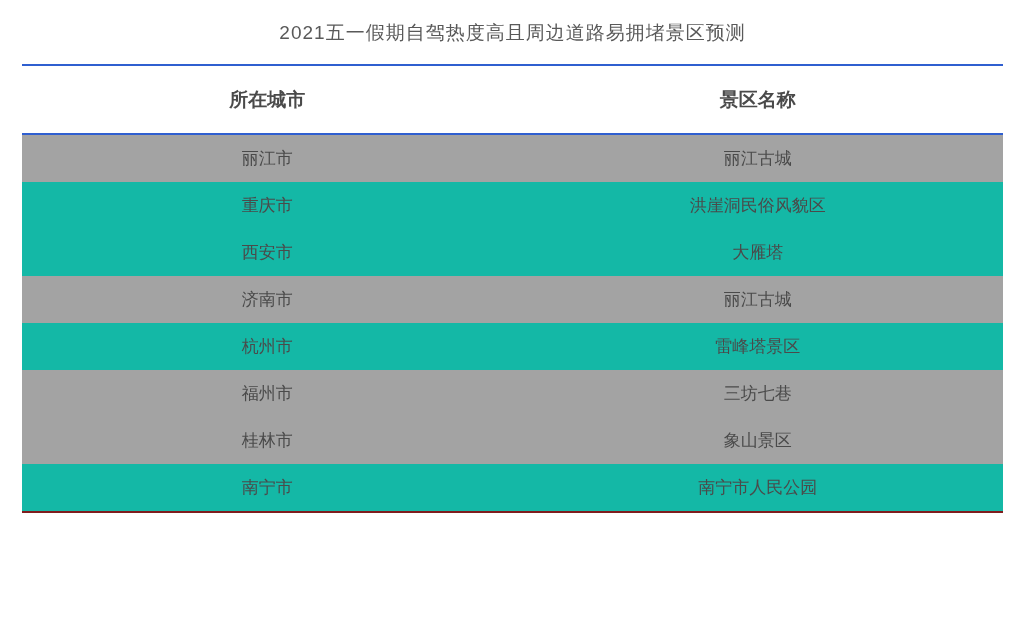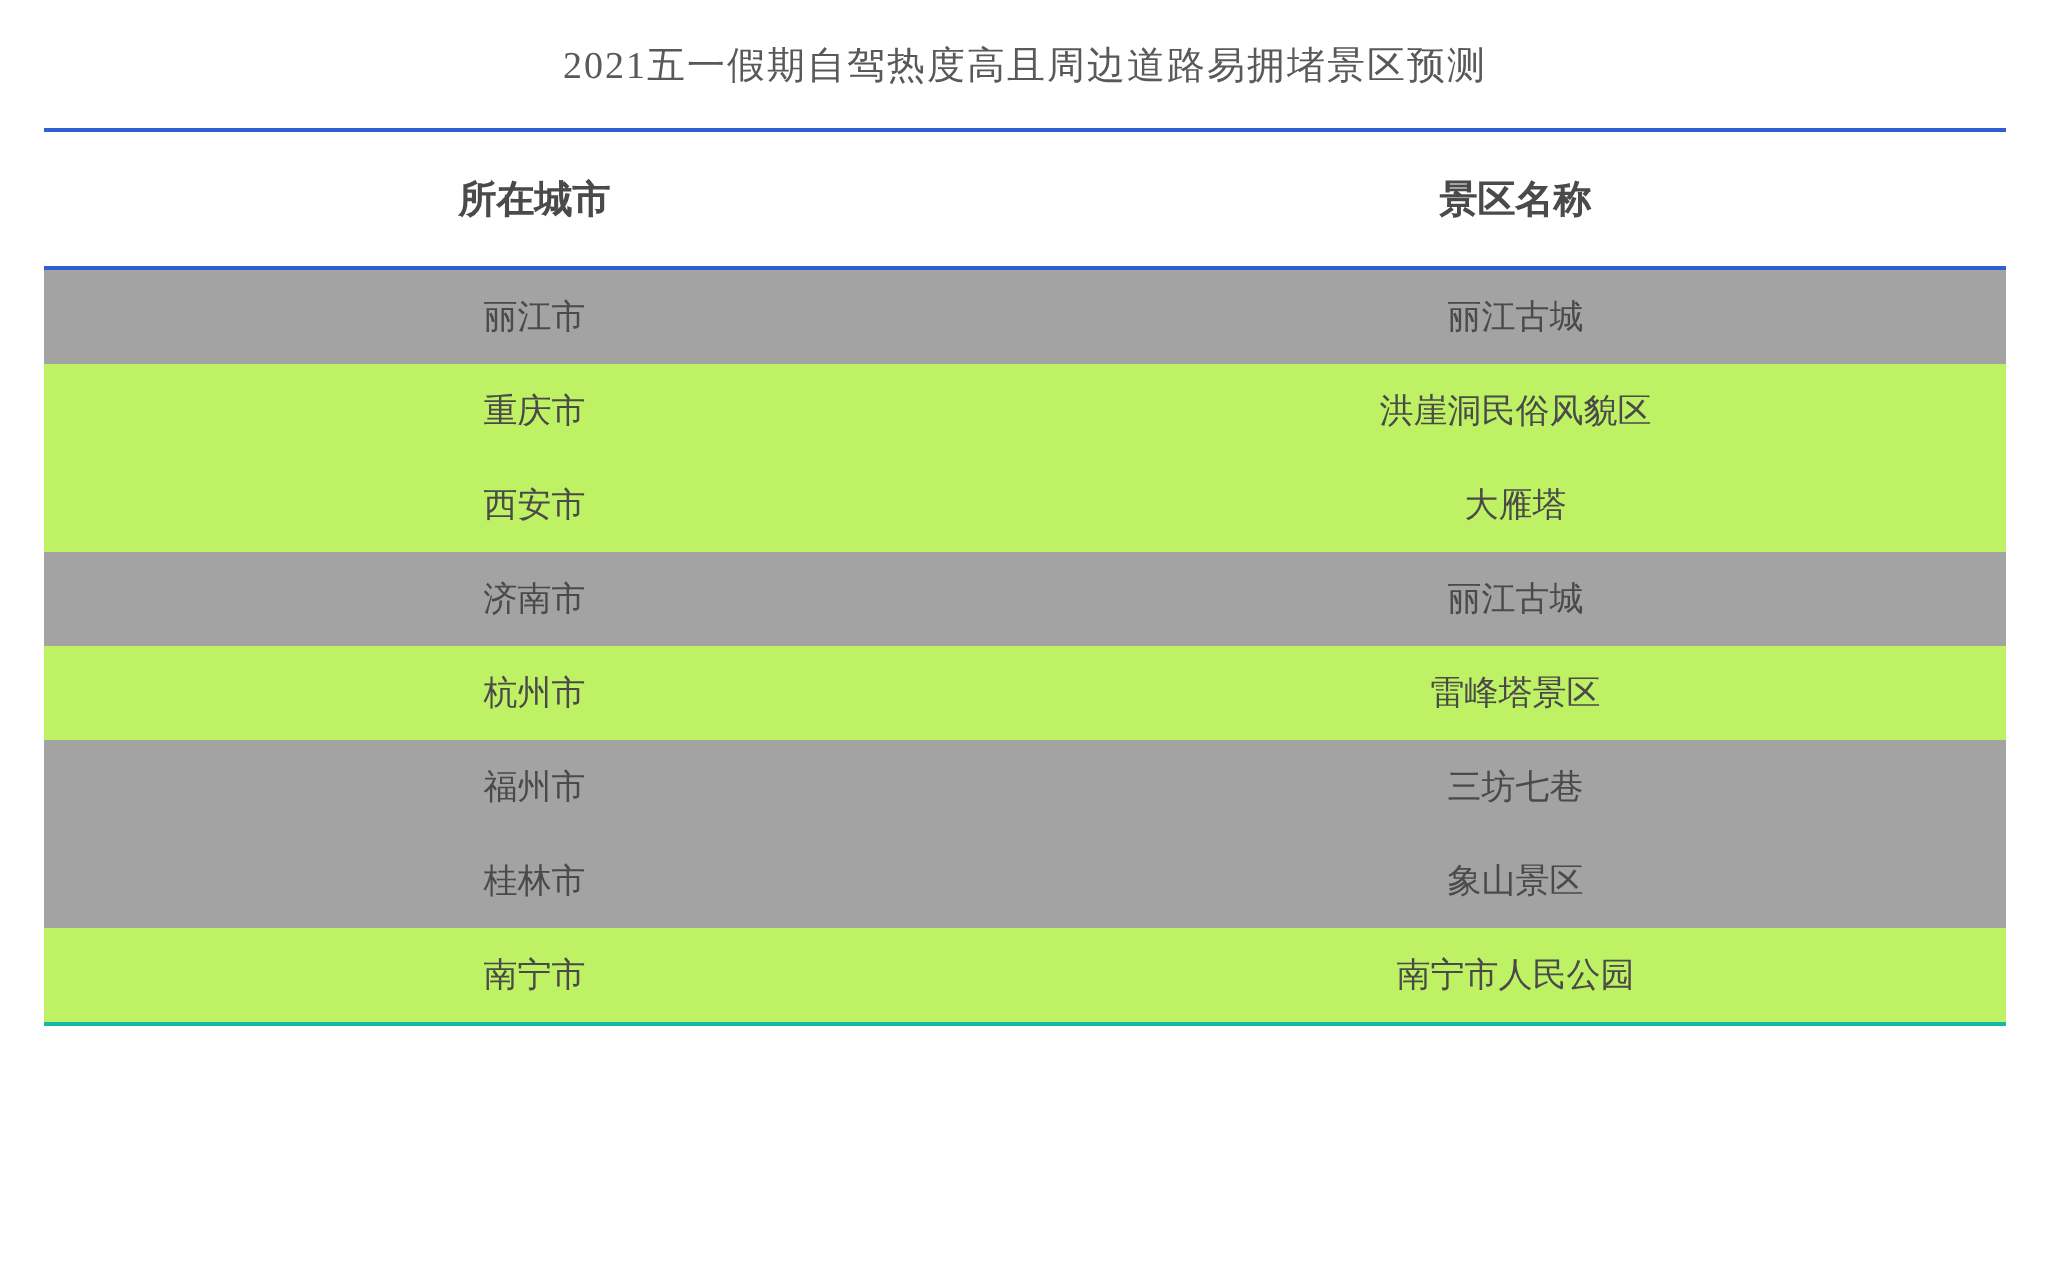--- a/index.html
+++ b/index.html
@@ -12,35 +12,34 @@
     height: 641px;
     font-family: "Liberation Sans", "DejaVu Sans", sans-serif;
     color: #555555;
     overflow: hidden;
   }
   .page {
     position: relative;
     width: 1025px;
     height: 641px;
     box-sizing: border-box;
-    font-family: Liberation Serif, serif;
   }
   .title {
     text-align: center;
     font-size: 19px;
     color: #595959;
     letter-spacing: 1px;
     padding-top: 20px;
     padding-bottom: 18px;
     font-weight: normal;
   }
   .table-wrap {
     margin: 0 22px;
     border-top: 2px solid #2f5fd0;
-    border-bottom: 2px solid #14b8a6;
+    border-bottom: 2px solid #7f1d1d;
   }
   table {
     width: 100%;
     border-collapse: collapse;
     table-layout: fixed;
   }
   thead th {
     font-size: 19px;
     color: #4a4a4a;
     font-weight: bold;
@@ -53,21 +52,21 @@
     color: #4a4a4a;
     text-align: center;
     padding: 12px 0 12px 0;
     height: 22px;
     font-weight: normal;
   }
   tbody tr.odd td {
     background: #a3a3a3;
   }
   tbody tr.even td {
-    background: #bef264;
+    background: #14b8a6;
   }
   .col-city { width: 50%; }
   .col-spot { width: 50%; }
 </style>
 </head>
 <body>
 
 <div class="page">
   <div class="title">2021五一假期自驾热度高且周边道路易拥堵景区预测</div>
   <div class="table-wrap">

